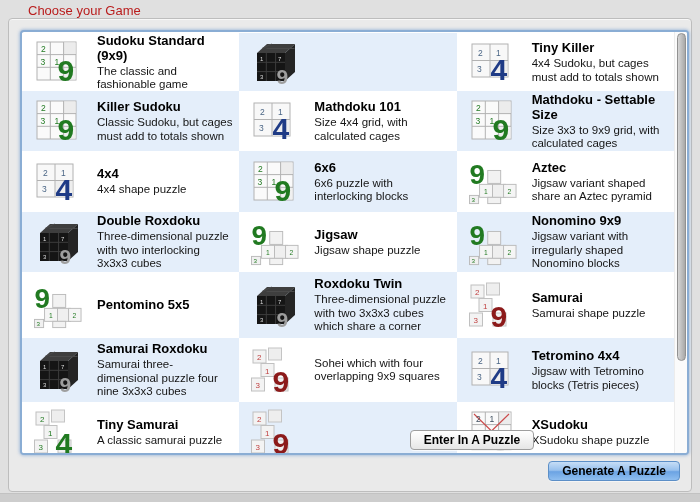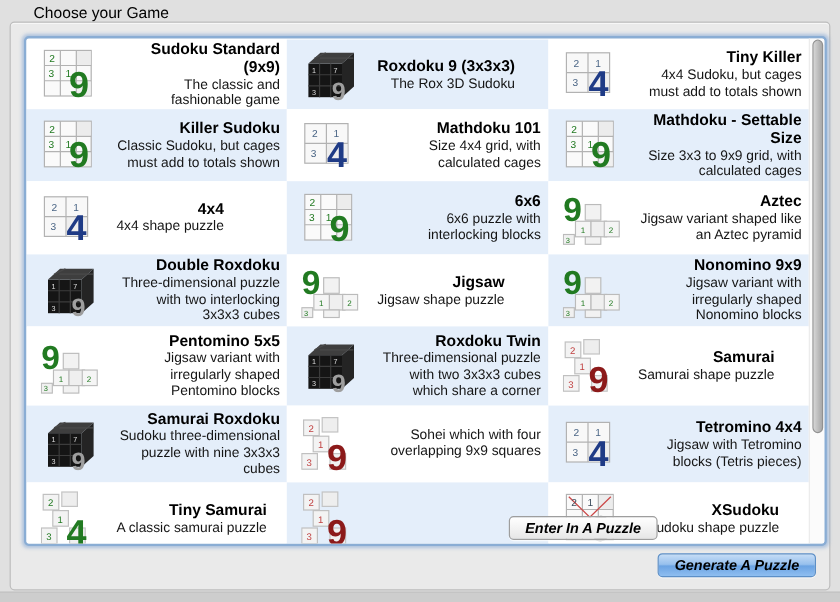--- a/index.html
+++ b/index.html
@@ -9,21 +9,21 @@
     background:#e0e0e0;
     font-family:"Liberation Sans", sans-serif;
     -webkit-font-smoothing:antialiased;
   }
   .window-bottom-edge {
     position:absolute; left:0; right:0; bottom:0; height:9px;
     background:#cdcdcd; border-top:1px solid #c2c2c2;
   }
   .group-label {
     position:absolute; left:28px; top:3px;
-    font-size:13px; color:#000000;
+    font-size:13px; color:#b91c1c;
   }
   .group-box {
     position:absolute; left:8px; top:18px; width:684px; height:474px;
     background:#eaeaea;
     border:1px solid #bdbdbd; border-radius:4px;
     box-shadow: inset 0 1px 0 #f7f7f7;
   }
   .game-list {
     position:absolute; left:11px; top:11px; width:669px; height:425px;
     background:#ffffff;
@@ -38,35 +38,35 @@
     grid-template-rows:58px 60px 61px 60px 66px 64px 60px;
   }
   .cell {
     display:flex; align-items:center;
     padding-left:12px; overflow:hidden;
   }
   .cell .icon {
     flex:0 0 48px; width:48px; margin-right:15px;
     display:flex; justify-content:center; align-items:center;
   }
-  .cell .text { padding-right:6px;text-align:right; }
+  .cell .text { padding-right:6px; }
   .g-title { font-size:13px; font-weight:bold; color:#000; margin-bottom:2px; }
   .g-desc  { font-size:11.5px; color:#151515; line-height:13.5px; max-width:146px; }
   .scrollbar {
     position:absolute; top:0; right:0; bottom:0; width:13px;
     background:#fbfbfb; border-left:1px solid #ececec;
   }
   .scrollbar .thumb {
     position:absolute; top:1px; left:2px; width:9px; height:328px;
     background:linear-gradient(90deg,#d6d6d6,#a8a8a8);
     border:1px solid #919191; border-radius:5px;
   }
   .buttons {
     position:absolute; right:11px; bottom:10px;
-    display:flex; font-style:italic;
+    display:flex; gap:14px;
   }
   .btn {
     height:20px; line-height:18px; padding:0 13px;
     border-radius:4px; font-size:12px; font-weight:bold; color:#000;
     cursor:default; white-space:nowrap;
   }
   .btn-plain {
     background:linear-gradient(#ffffff,#f3f3f3 50%,#e6e6e6);
     border:1px solid #9e9e9e;
     box-shadow:0 1px 0 rgba(255,255,255,.7);
@@ -112,24 +112,20 @@
       <polygon points="32,13 42,4 42,32 32,41" fill="#242424"></polygon>
       <rect x="4" y="13" width="28" height="28" fill="#151515"></rect>
       <path d="M4 22.3h28 M4 31.6h28 M13.3 13v28 M22.6 13v28" stroke="#3c3c3c" fill="none"></path>
       <path d="M13.5 8.5h28 M9 8.5 l9.5,-4.5" stroke="#4a4a4a" fill="none"></path>
       <text x="7" y="20.5" font-size="6" fill="#dcdcdc">1</text>
       <text x="25" y="20.5" font-size="6" fill="#dcdcdc">7</text>
       <text x="7" y="39" font-size="6" fill="#dcdcdc">3</text>
       <text x="23.5" y="43.5" font-size="21" font-weight="bold" fill="#9e9e9e">9</text>
     </svg>
           </span>
-    <div class="text">
-      <div class="g-title">Roxdoku 9 (3x3x3)</div>
-      <div class="g-desc">The Rox 3D Sudoku</div>
-    </div>
   </div>
         <div class="cell" style="background: rgb(255, 255, 255);">
     <span class="icon">
             <svg width="44" height="42" viewBox="0 0 44 42">
       <rect x="1" y="3" width="36" height="33" fill="#f8f8f8" stroke="#b2b2b2"></rect>
       <rect x="19.5" y="19.5" width="17" height="16" fill="#eeeeee"></rect>
       <path d="M19 3v33 M1 19.5h36" stroke="#b2b2b2" fill="none"></path>
       <text x="7" y="14.5" font-size="8.5" fill="#4a6585">2</text>
       <text x="25" y="14.5" font-size="8.5" fill="#4a6585">1</text>
       <text x="6" y="31" font-size="8.5" fill="#4a6585">3</text>
@@ -239,21 +235,21 @@
       <rect x="19.5" y="40" width="13.5" height="6.5" fill="#f2f2f2" stroke="#bbbbbb"></rect>
       <rect x="0.5" y="38" width="9.5" height="8.5" fill="#f0f0f0" stroke="#bbbbbb"></rect>
       <text x="15.5" y="36.5" font-size="7" fill="#217a21">1</text>
       <text x="40" y="36.5" font-size="7" fill="#217a21">2</text>
       <text x="2.5" y="45" font-size="6.5" fill="#217a21">3</text>
       <text x="0.5" y="26" font-size="29" font-weight="bold" fill="#217a21">9</text>
     </svg>
           </span>
     <div class="text">
       <div class="g-title">Aztec</div>
-      <div class="g-desc">Jigsaw variant shaped like an Aztec pyramid</div>
+      <div class="g-desc">Jigsaw variant shaped share an Aztec pyramid</div>
     </div>
   </div>
         <div class="cell" style="background: rgb(228, 238, 250);">
     <span class="icon">
             <svg width="44" height="44" viewBox="0 0 44 44">
       <polygon points="4,13 14,4 42,4 32,13" fill="#3e3e3e"></polygon>
       <polygon points="32,13 42,4 42,32 32,41" fill="#242424"></polygon>
       <rect x="4" y="13" width="28" height="28" fill="#151515"></rect>
       <path d="M4 22.3h28 M4 31.6h28 M13.3 13v28 M22.6 13v28" stroke="#3c3c3c" fill="none"></path>
       <path d="M13.5 8.5h28 M9 8.5 l9.5,-4.5" stroke="#4a4a4a" fill="none"></path>
@@ -318,21 +314,20 @@
       <rect x="19.5" y="40" width="13.5" height="6.5" fill="#f2f2f2" stroke="#bbbbbb"></rect>
       <rect x="0.5" y="38" width="9.5" height="8.5" fill="#f0f0f0" stroke="#bbbbbb"></rect>
       <text x="15.5" y="36.5" font-size="7" fill="#217a21">1</text>
       <text x="40" y="36.5" font-size="7" fill="#217a21">2</text>
       <text x="2.5" y="45" font-size="6.5" fill="#217a21">3</text>
       <text x="0.5" y="26" font-size="29" font-weight="bold" fill="#217a21">9</text>
     </svg>
           </span>
     <div class="text">
       <div class="g-title">Pentomino 5x5</div>
-      <div class="g-desc">Jigsaw variant with irregularly shaped Pentomino blocks</div>
     </div>
   </div>
         <div class="cell" style="background: rgb(228, 238, 250);">
     <span class="icon">
             <svg width="44" height="44" viewBox="0 0 44 44">
       <polygon points="4,13 14,4 42,4 32,13" fill="#3e3e3e"></polygon>
       <polygon points="32,13 42,4 42,32 32,41" fill="#242424"></polygon>
       <rect x="4" y="13" width="28" height="28" fill="#151515"></rect>
       <path d="M4 22.3h28 M4 31.6h28 M13.3 13v28 M22.6 13v28" stroke="#3c3c3c" fill="none"></path>
       <path d="M13.5 8.5h28 M9 8.5 l9.5,-4.5" stroke="#4a4a4a" fill="none"></path>
@@ -375,21 +370,21 @@
       <path d="M4 22.3h28 M4 31.6h28 M13.3 13v28 M22.6 13v28" stroke="#3c3c3c" fill="none"></path>
       <path d="M13.5 8.5h28 M9 8.5 l9.5,-4.5" stroke="#4a4a4a" fill="none"></path>
       <text x="7" y="20.5" font-size="6" fill="#dcdcdc">1</text>
       <text x="25" y="20.5" font-size="6" fill="#dcdcdc">7</text>
       <text x="7" y="39" font-size="6" fill="#dcdcdc">3</text>
       <text x="23.5" y="43.5" font-size="21" font-weight="bold" fill="#9e9e9e">9</text>
     </svg>
           </span>
     <div class="text">
       <div class="g-title">Samurai Roxdoku</div>
-      <div class="g-desc">Sudoku three-dimensional puzzle with nine 3x3x3 cubes</div>
+      <div class="g-desc">Samurai three-dimensional puzzle four nine 3x3x3 cubes</div>
     </div>
   </div>
         <div class="cell" style="background: rgb(255, 255, 255);">
     <span class="icon">
             <svg width="48" height="46" viewBox="0 0 48 46">
       <rect x="2" y="3" width="13" height="13" fill="#f3f3f3" stroke="#c0c0c0"></rect>
       <rect x="17.5" y="1" width="13" height="12" fill="#eeeeee" stroke="#c4c4c4"></rect>
       <rect x="10" y="16.5" width="13" height="13" fill="#f3f3f3" stroke="#c0c0c0"></rect>
       <rect x="0.5" y="31" width="13" height="13" fill="#f3f3f3" stroke="#c0c0c0"></rect>
       <rect x="24" y="31" width="13" height="13" fill="#f0f0f0" stroke="#c4c4c4"></rect>

